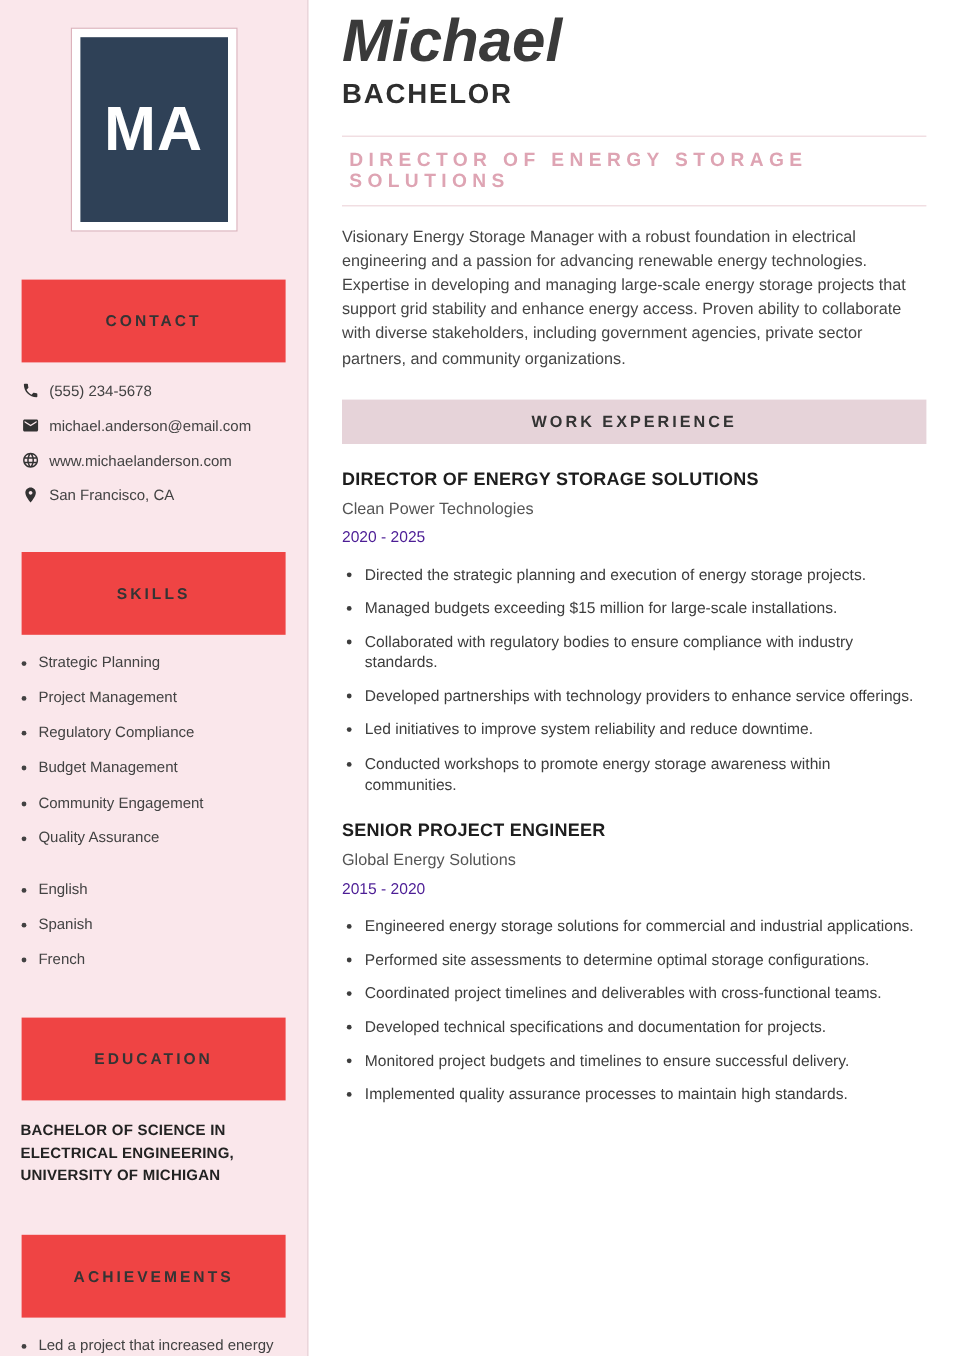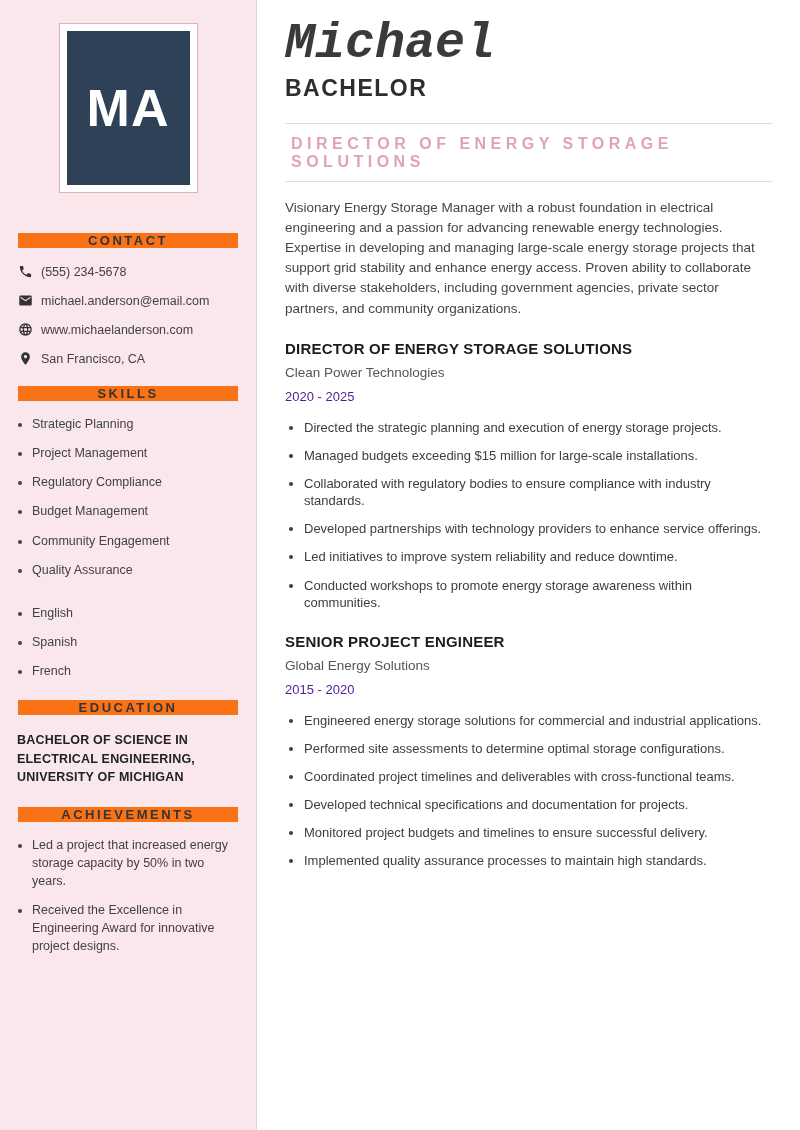--- a/index.html
+++ b/index.html
@@ -5,35 +5,35 @@
   * { margin:0; padding:0; box-sizing:border-box; }
   html,body { background:#ffffff; }
   body { width:800px; min-height:1130px; font-family:"Liberation Sans", sans-serif; color:#3c3c3c; }
   .page { display:flex; width:800px; min-height:1130px; background:#ffffff; }
 
   
   .sidebar { width:257px; min-height:1130px; background:#fae7eb; border-right:1px solid #e7d2d7; flex-shrink:0; }
   .monogram-frame { width:139px; margin:23px auto 0; border:1px solid #dcb3bc; background:#ffffff; padding:7px; }
   .monogram-box { background:#2f4157; height:154px; display:flex; align-items:center; justify-content:center; }
   .monogram-text { color:#ffffff; font-size:52px; font-weight:bold; letter-spacing:1px; }
-  .side-header { background:#f97316; margin:0 18px; padding:0 4px; text-align:center; font-weight:bold; font-size:13px; letter-spacing:2.5px; color:#343434; }
+  .side-header { background:#ef4444; margin:0 18px; padding:27px 4px; text-align:center; font-weight:bold; font-size:13px; letter-spacing:2.5px; color:#343434; }
   .mt-contact { margin-top:40px; }
-  .mt-section { margin-top:20px;text-align:center; }
+  .mt-section { margin-top:40px;text-align:center; }
   .contact-list { padding:16px 18px 0; }
   .contact-row { display:flex; align-items:center; margin-bottom:14px; }
   .contact-icon { width:15px; height:15px; margin-right:8px; flex-shrink:0; display:inline-flex; }
   .contact-icon svg { width:15px; height:15px; fill:#333333; }
   .contact-text { font-size:12.5px; color:#424242; }
   .side-list { padding:14px 18px 0 32px; list-style:disc; }
   .side-list li { font-size:12.5px; color:#424242; margin-bottom:11px; line-height:1.45; }
   .degree { margin:16px 17px 0; font-size:12.5px; font-weight:bold; color:#222222; line-height:18.5px; letter-spacing:0.2px; }
 
   
   .main { flex:1; padding:0 28px; }
-  .name-first { font-family:Liberation Mono, monospace; font-style:italic; font-weight:bold; font-size:50px; color:#3a3a3a; margin-top:18px; line-height:1.05; }
+  .name-first { font-family:Liberation Sans, sans-serif; font-style:italic; font-weight:bold; font-size:50px; color:#3a3a3a; margin-top:8px; line-height:1.05; }
   .name-last { font-size:23px; font-weight:bold; letter-spacing:1.5px; color:#2e2e2e; margin-top:4px; }
   .pink-rule { border:none; border-top:1px solid #eed6db; margin-top:21px; }
   .role-title { color:#dea4b3; font-weight:bold; font-size:16px; letter-spacing:4.5px; padding:11px 0 10px 6px; }
   .summary { font-size:13.5px; line-height:20.2px; color:#454545; margin-top:16px; }
   .work-banner { background:#e6d3d9; text-align:center; font-weight:bold; letter-spacing:2.5px; font-size:13.5px; color:#333333; padding:11px 0; margin-top:24px; }
   .job-title { font-size:15px; font-weight:bold; color:#1d1d1d; margin-top:21px; letter-spacing:0.2px; }
   .job-company { font-size:13.5px; color:#555555; margin-top:8px; }
   .job-dates { font-size:13px; color:#4c1d95; margin-top:9px; }
   .job-bullets { margin:15px 0 0; padding-left:19px; list-style:disc; }
   .job-bullets li { font-size:13px; color:#3d3d3d; margin-bottom:10.5px; line-height:1.35; }
@@ -121,20 +121,21 @@
 
     <div class="name-first">Michael</div>
     <div class="name-last">BACHELOR</div>
 
     <hr class="pink-rule">
     <div class="role-title">DIRECTOR OF ENERGY STORAGE SOLUTIONS</div>
     <hr class="pink-rule" style="margin-top:0;">
 
     <p class="summary">Visionary Energy Storage Manager with a robust foundation in electrical engineering and a passion for advancing renewable energy technologies. Expertise in developing and managing large-scale energy storage projects that support grid stability and enhance energy access. Proven ability to collaborate with diverse stakeholders, including government agencies, private sector partners, and community organizations.</p>
 
+    <div class="work-banner">WORK EXPERIENCE</div>
 
     <div id="jobs">
   <section class="job">
     <h3 class="job-title">DIRECTOR OF ENERGY STORAGE SOLUTIONS</h3>
     <div class="job-company">Clean Power Technologies</div>
     <div class="job-dates">2020 - 2025</div>
     <ul class="job-bullets">
             <li>Directed the strategic planning and execution of energy storage projects.</li>
             <li>Managed budgets exceeding $15 million for large-scale installations.</li>
             <li>Collaborated with regulatory bodies to ensure compliance with industry standards.</li>

